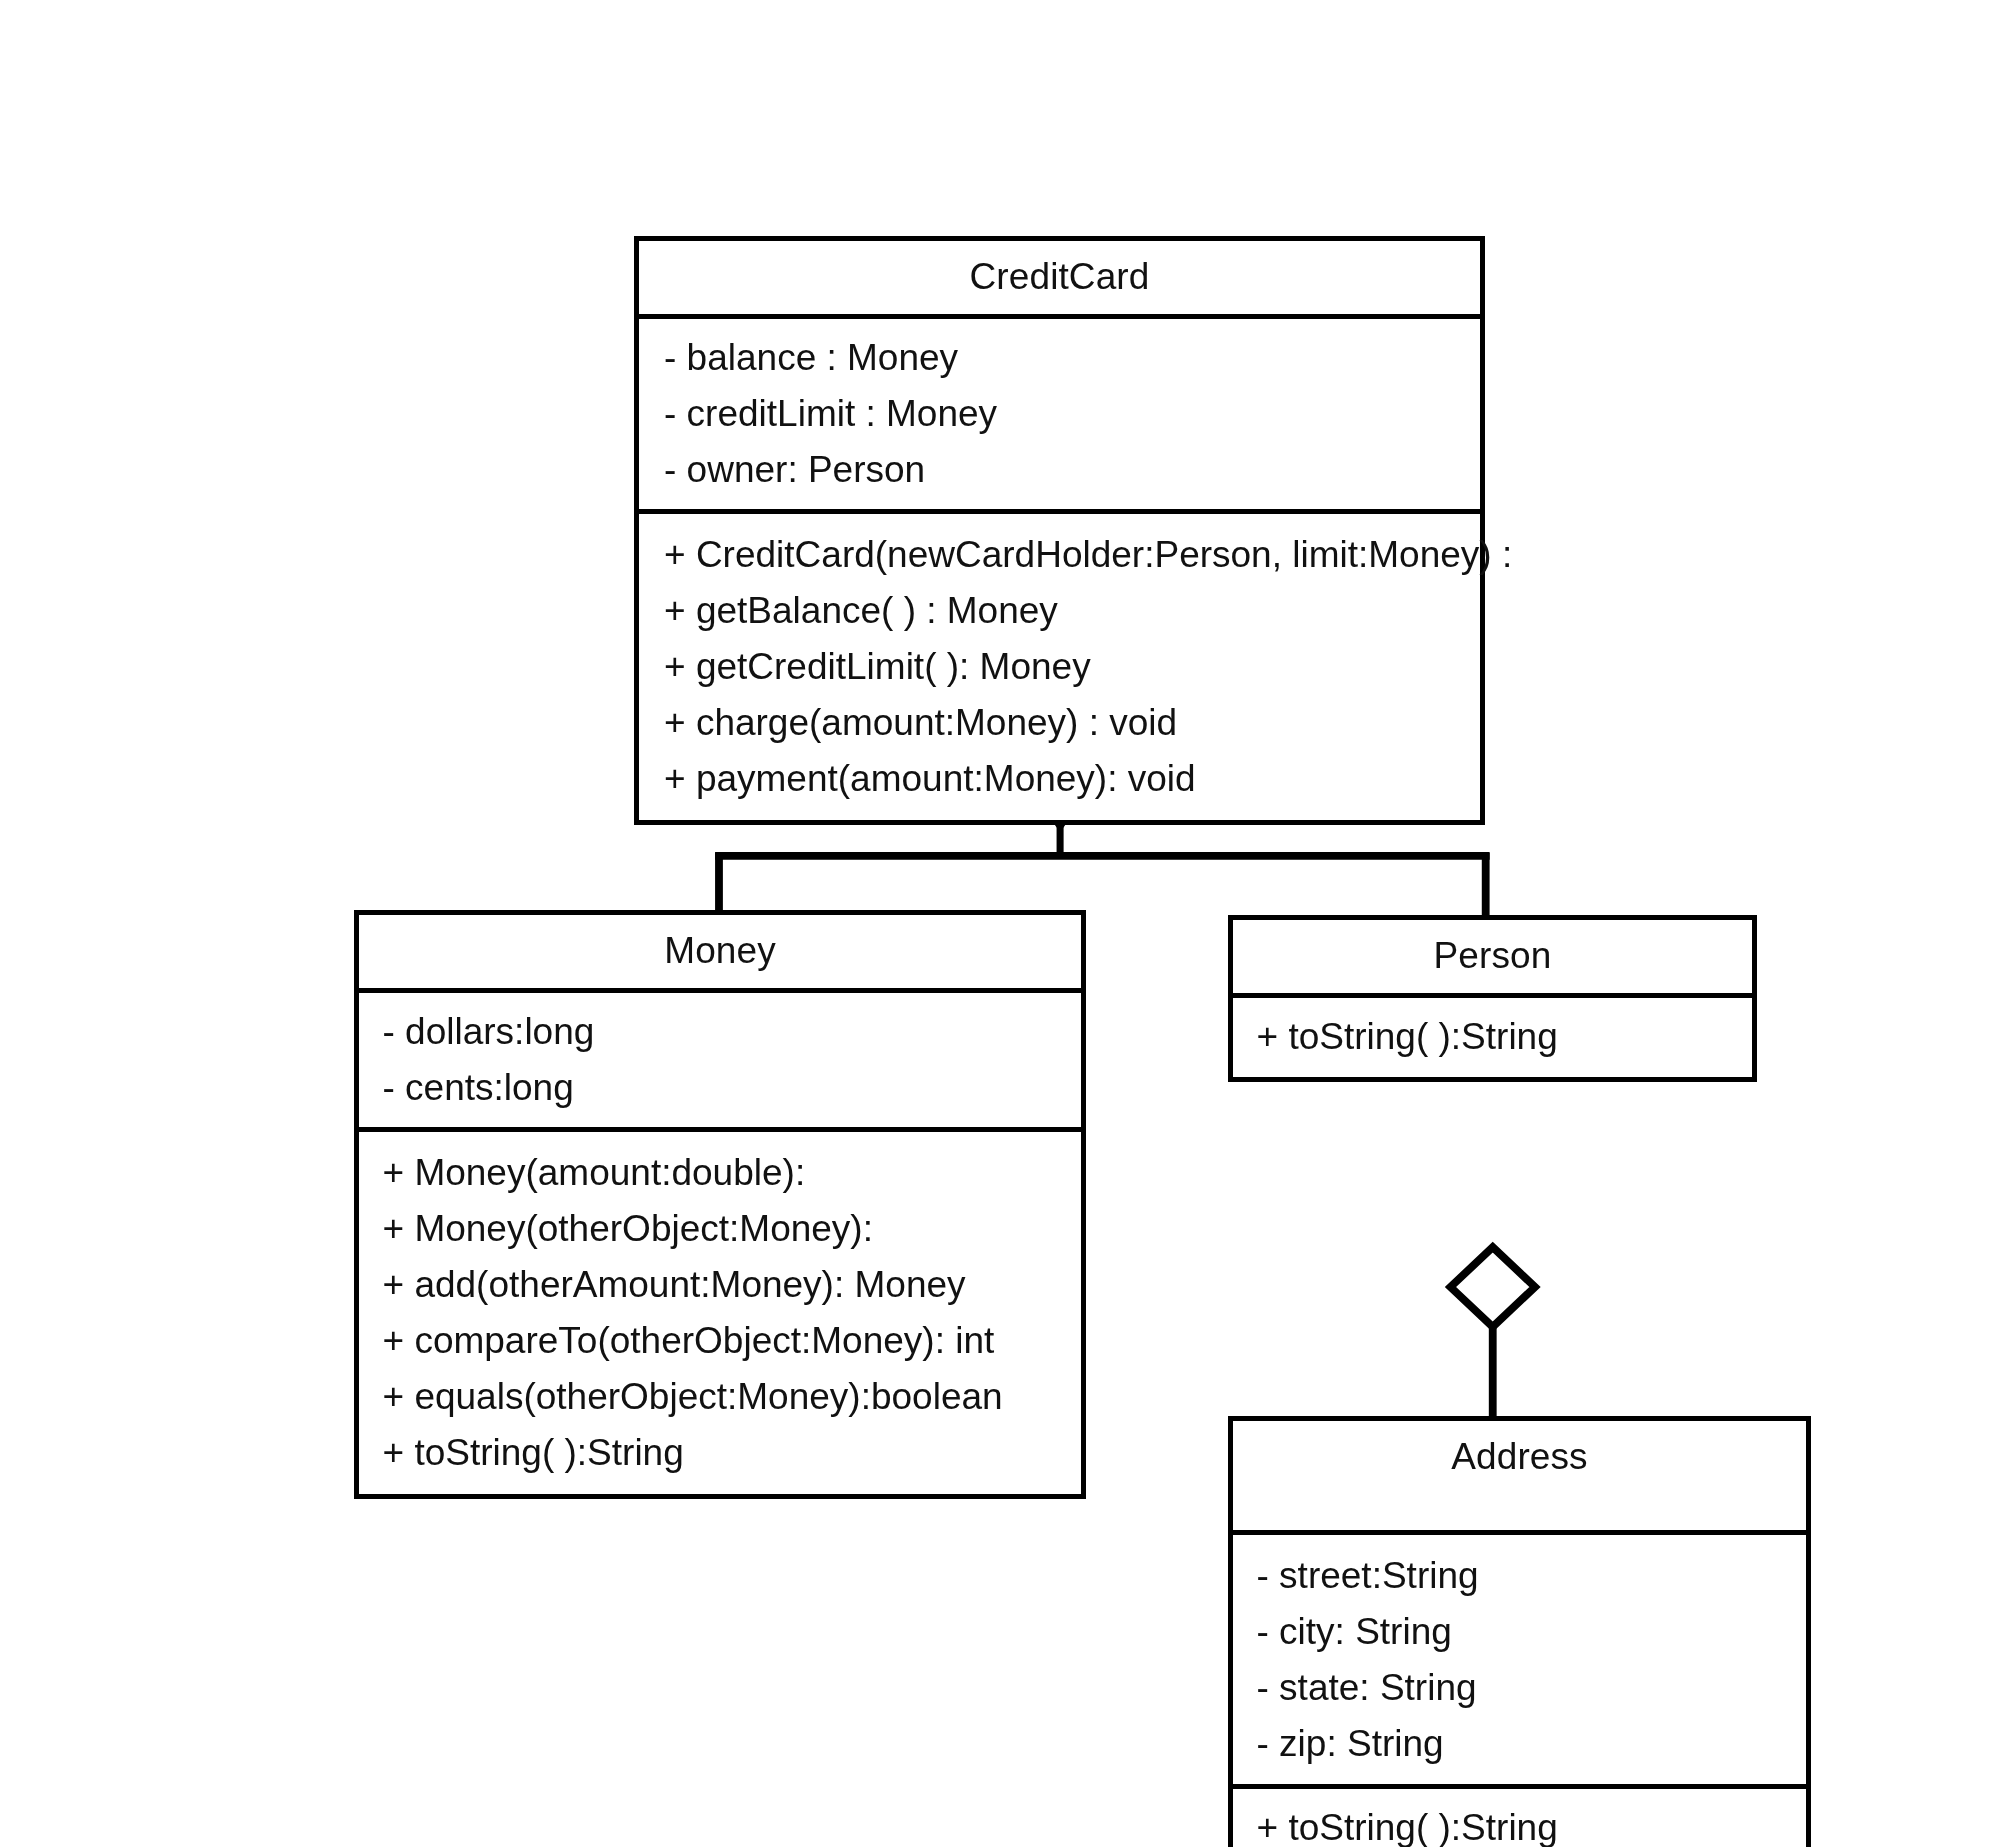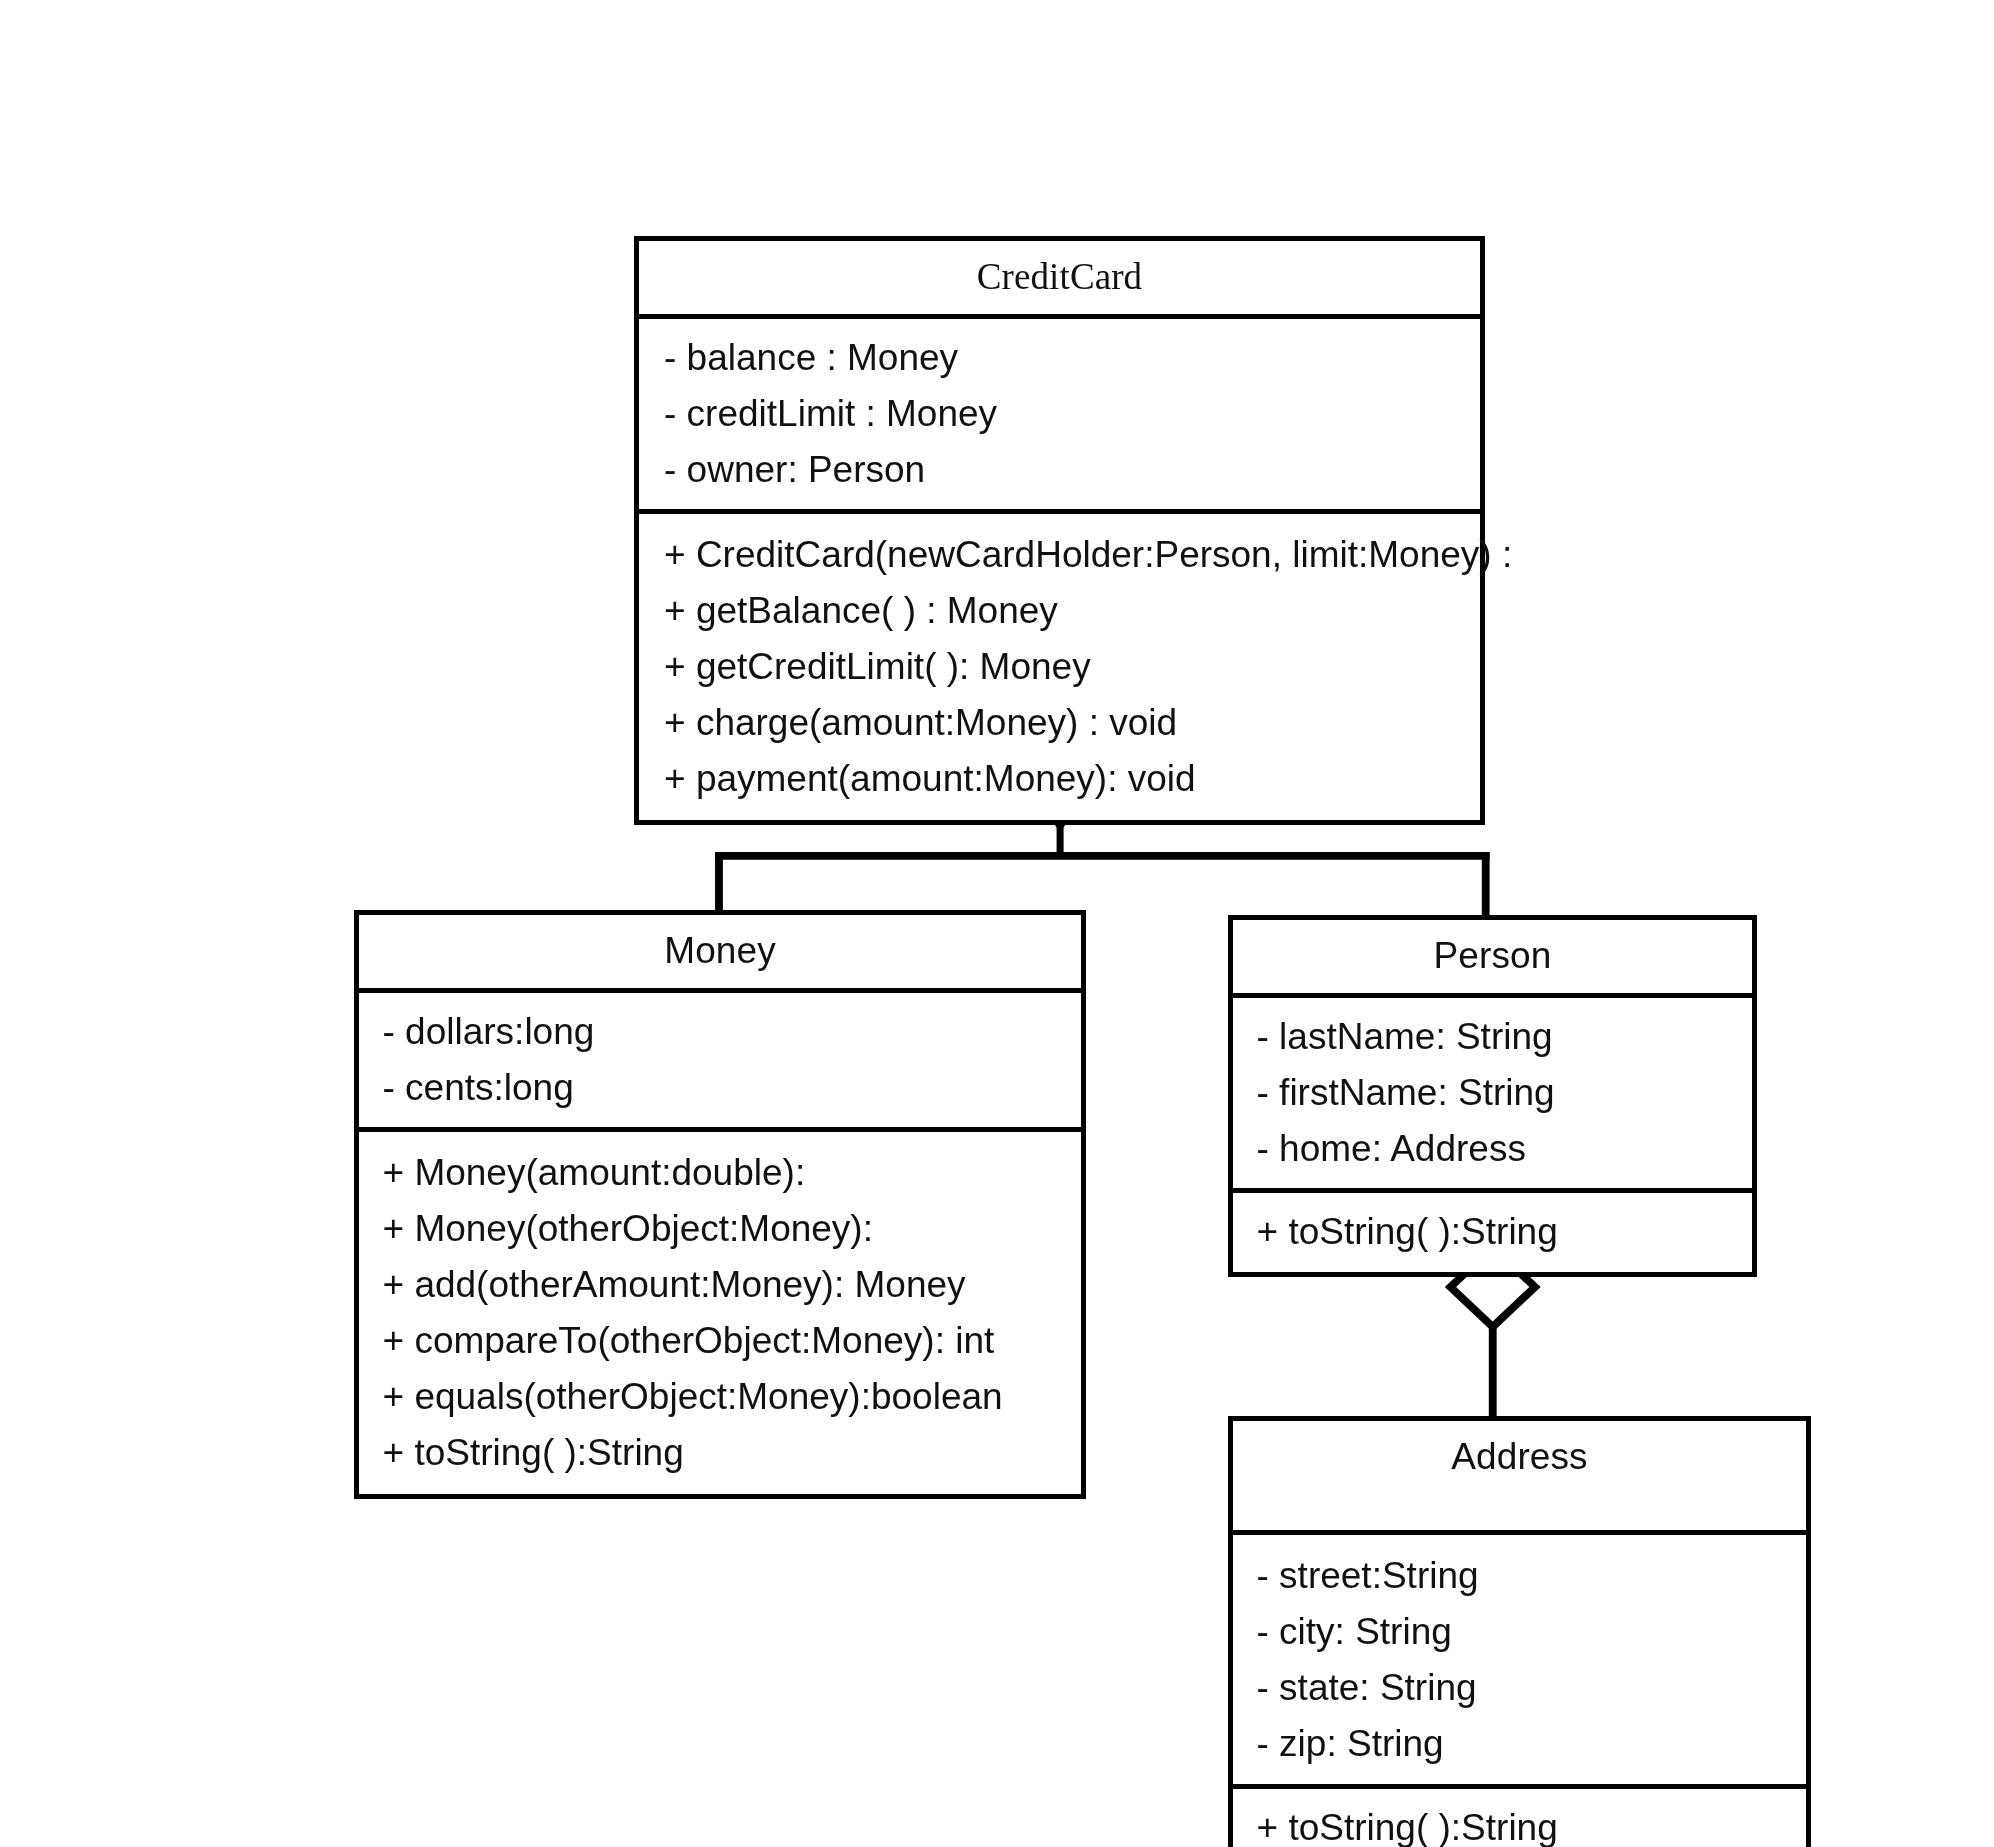--- a/index.html
+++ b/index.html
@@ -49,21 +49,21 @@
   .member {
     font-size: 37px;
     line-height: 1.0;
     color: #111111;
     white-space: nowrap;
     text-align: left;
   }
 
   
   #class-creditcard { left: 634px;  top: 236px;  width: 851px; }
-  #class-creditcard .cmp-name    { padding: 17px 0 19px 0; font-family: Liberation Serif, serif; }
+  #class-creditcard .cmp-name    { padding: 17px 0 19px 0; }
   #class-creditcard .cmp-attrs   { padding: 20.3px 0 20.3px 25px; }
   #class-creditcard .cmp-attrs .member   { margin-bottom: 19px; }
   #class-creditcard .cmp-attrs .member:last-child { margin-bottom: 0; }
   #class-creditcard .cmp-ops     { padding: 22px 0 23.5px 25px; }
   #class-creditcard .cmp-ops .member     { margin-bottom: 19px; }
   #class-creditcard .cmp-ops .member:last-child { margin-bottom: 0; }
 
   #class-money { left: 354px; top: 910px; width: 732px; }
   #class-money .cmp-name   { padding: 17px 0 19px 0; }
   #class-money .cmp-attrs  { padding: 20.3px 0 20.3px 23.5px; }
@@ -164,27 +164,20 @@
         <li class="member">+ equals(otherObject:Money):boolean</li>
         <li class="member">+ toString( ):String</li>
       </ul>
     </div>
   </div>
 
   <div class="uml-class" id="class-person">
     <div class="compartment cmp-name">
       <div class="class-name">Person</div>
     </div>
-    <div class="compartment cmp-attrs">
-      <ul class="member-list">
-        <li class="member">- lastName: String</li>
-        <li class="member">- firstName: String</li>
-        <li class="member">- home: Address</li>
-      </ul>
-    </div>
     <div class="compartment cmp-ops">
       <ul class="member-list">
         <li class="member">+ toString( ):String</li>
       </ul>
     </div>
   </div>
 
   <div class="uml-class" id="class-address">
     <div class="compartment cmp-name">
       <div class="class-name">Address</div>

